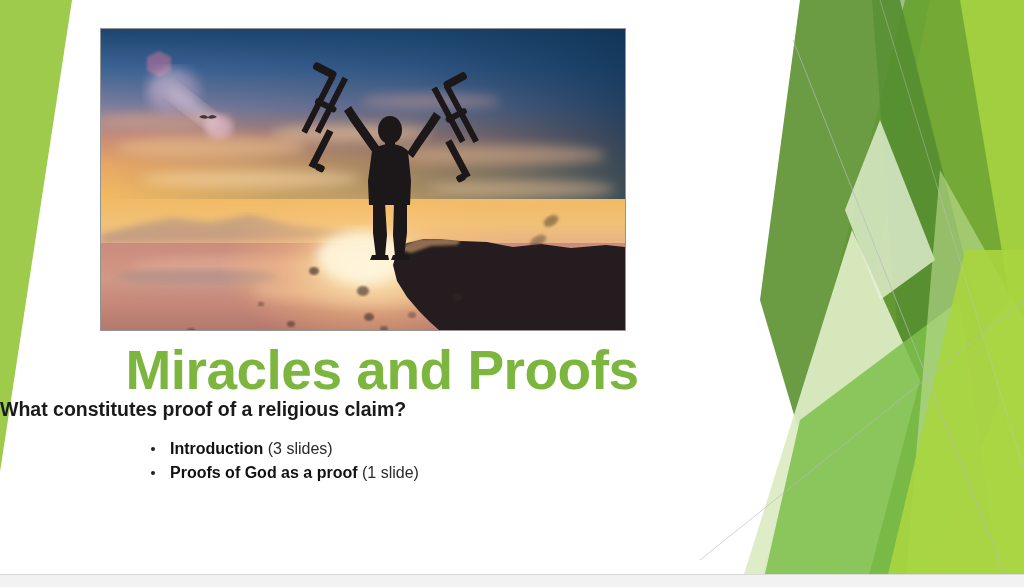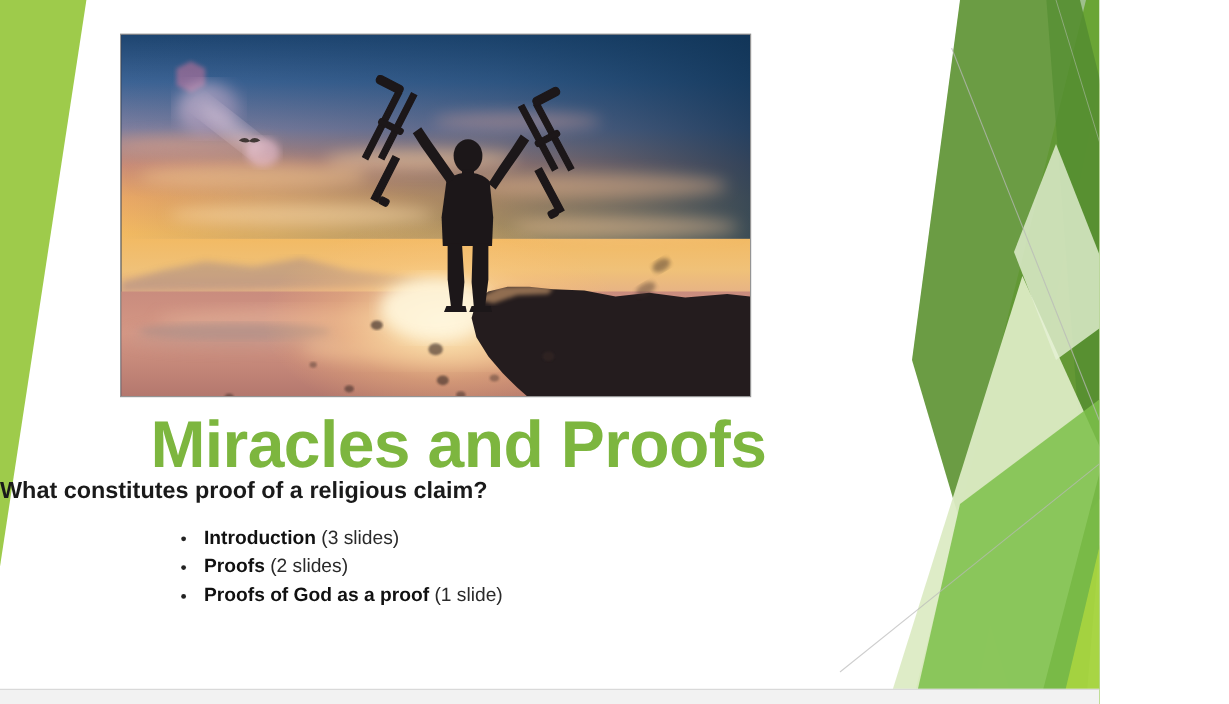--- a/index.html
+++ b/index.html
@@ -10,21 +10,21 @@
   }
   body {
     width: 1024px;
     height: 587px;
     overflow: hidden;
     font-family: "Liberation Sans", sans-serif;
   }
 
   #slide {
     position: relative;
-    width: 916px;
+    width: 1024px;
     height: 587px;
     background: #ffffff;
     overflow: hidden;
   }
 
   
   .deco-svg {
     position: absolute;
     top: 0;
     left: 0;
@@ -311,21 +311,18 @@
   </div>
 
   <div id="title">Miracles and Proofs</div>
   <div id="subtitle">What constitutes proof of a religious claim?</div>
 
   <ul id="bullets">
     <li>
       <span class="b-label">Introduction</span><span class="b-count"> (3 slides)</span>
     </li>
     <li>
-      <span class="b-label">Proofs</span><span class="b-count"> (2 slides)</span>
-    </li>
-    <li>
       <span class="b-label">Proofs of God as a proof</span><span class="b-count"> (1 slide)</span>
     </li>
   </ul>
 
   <div id="bottom-band"></div>
 </div>
 
 </body></html>

